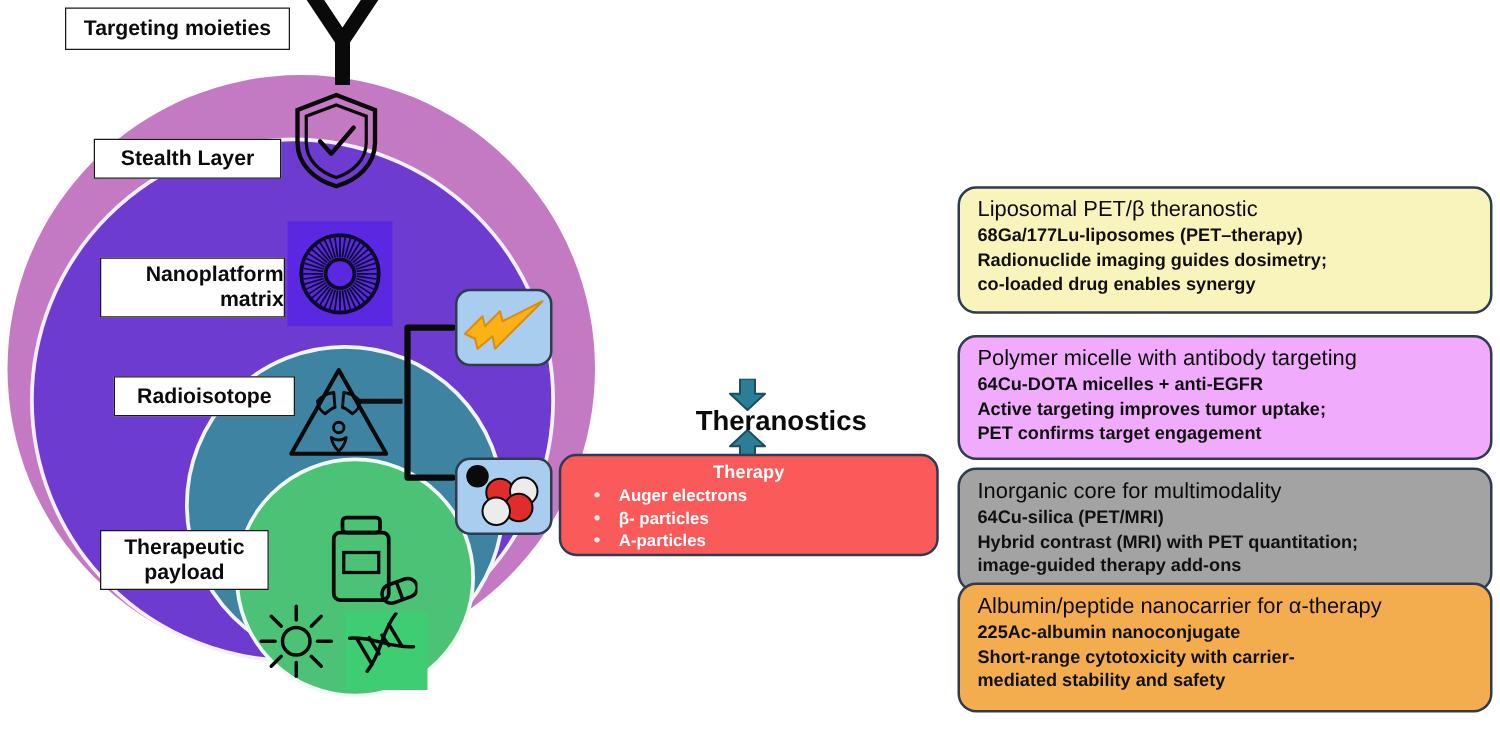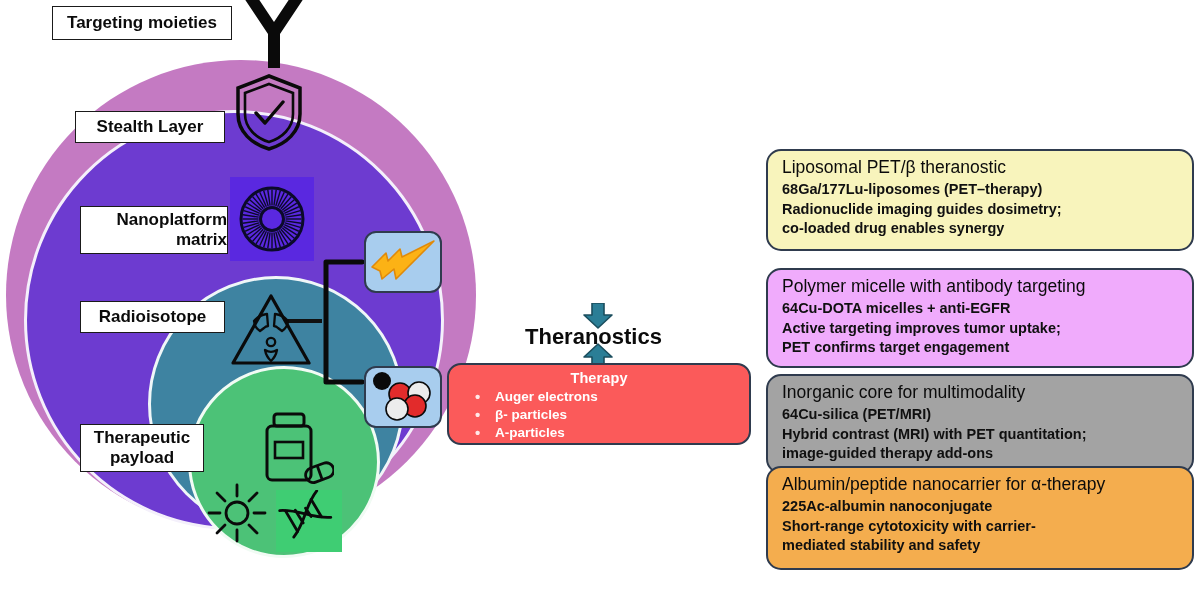--- a/index.html
+++ b/index.html
@@ -25,22 +25,22 @@
   
   .label-box {
     position: absolute; background: #ffffff; border: 1.5px solid #1a1a1a;
     color: #0b0b0b; font-weight: bold; text-align: center;
     display: flex; align-items: center; justify-content: center;
     line-height: 1.2; z-index: 40;
   }
   #lbl-targeting { left: 52px;  top: 6px;  width: 180px; height: 34px; font-size: 17px; }
   #lbl-stealth   { left: 75px;  top: 111px; width: 150px; height: 32px; font-size: 17px; }
   #lbl-matrix    { left: 80px;  top: 206px; width: 148px; height: 48px; font-size: 17px; text-align: right; }
-  #lbl-isotope   { left: 80px;  top: 301px; width: 145px; height: 32px; font-size: 17px; }
-  #lbl-payload   { left: 80px;  top: 424px; width: 124px; height: 48px; font-size: 17px; }
+  #lbl-isotope   { left: 91px;  top: 301px; width: 145px; height: 32px; font-size: 17px; }
+  #lbl-payload   { left: 80px;  top: 424px; width: 135px; height: 48px; font-size: 17px; }
 
   
   .ic { position: absolute; z-index: 35; }
   #ic-antibody { left: 238px; top: -6px;  width: 72px; height: 78px; }
   #ic-shield   { left: 232px; top: 72px;  width: 74px; height: 80px; }
   #ic-liposome { left: 230px; top: 177px; width: 84px; height: 84px; background: #5a28e0; }
   #ic-radiate  { left: 228px; top: 290px; width: 86px; height: 80px; }
   #ic-pillbottle { left: 258px; top: 410px; width: 76px; height: 80px; }
   #ic-sun      { left: 206px; top: 482px; width: 62px; height: 62px; }
   #ic-dna      { left: 276px; top: 490px; width: 66px; height: 62px; background: #3fcd73; }
@@ -76,21 +76,21 @@
     padding-left: 36px; position: relative;
   }
   .redbox li::before {
     content: "•"; position: absolute; left: 16px; top: -1px;
     font-size: 15px; color: #ffe9e9;
   }
 
   
   #theranostics {
     position: absolute; left: 525px; top: 322px; width: 200px; height: 30px;
-    font-size: 22px; font-weight: bold; color: #0b0b0b; text-align: left;
+    font-size: 22px; font-weight: bold; color: #0b0b0b; text-align: center;
     line-height: 30px; z-index: 46;
   }
   .conv-arrow { position: absolute; z-index: 43; width: 30px; height: 26px; }
   #arrow-down { left: 583px; top: 303px; }
   #arrow-up   { left: 583px; top: 343px; }
 
   
   .card {
     position: absolute; left: 766px; width: 428px;
     border: 2.5px solid #2f3b4e; border-radius: 15px;

